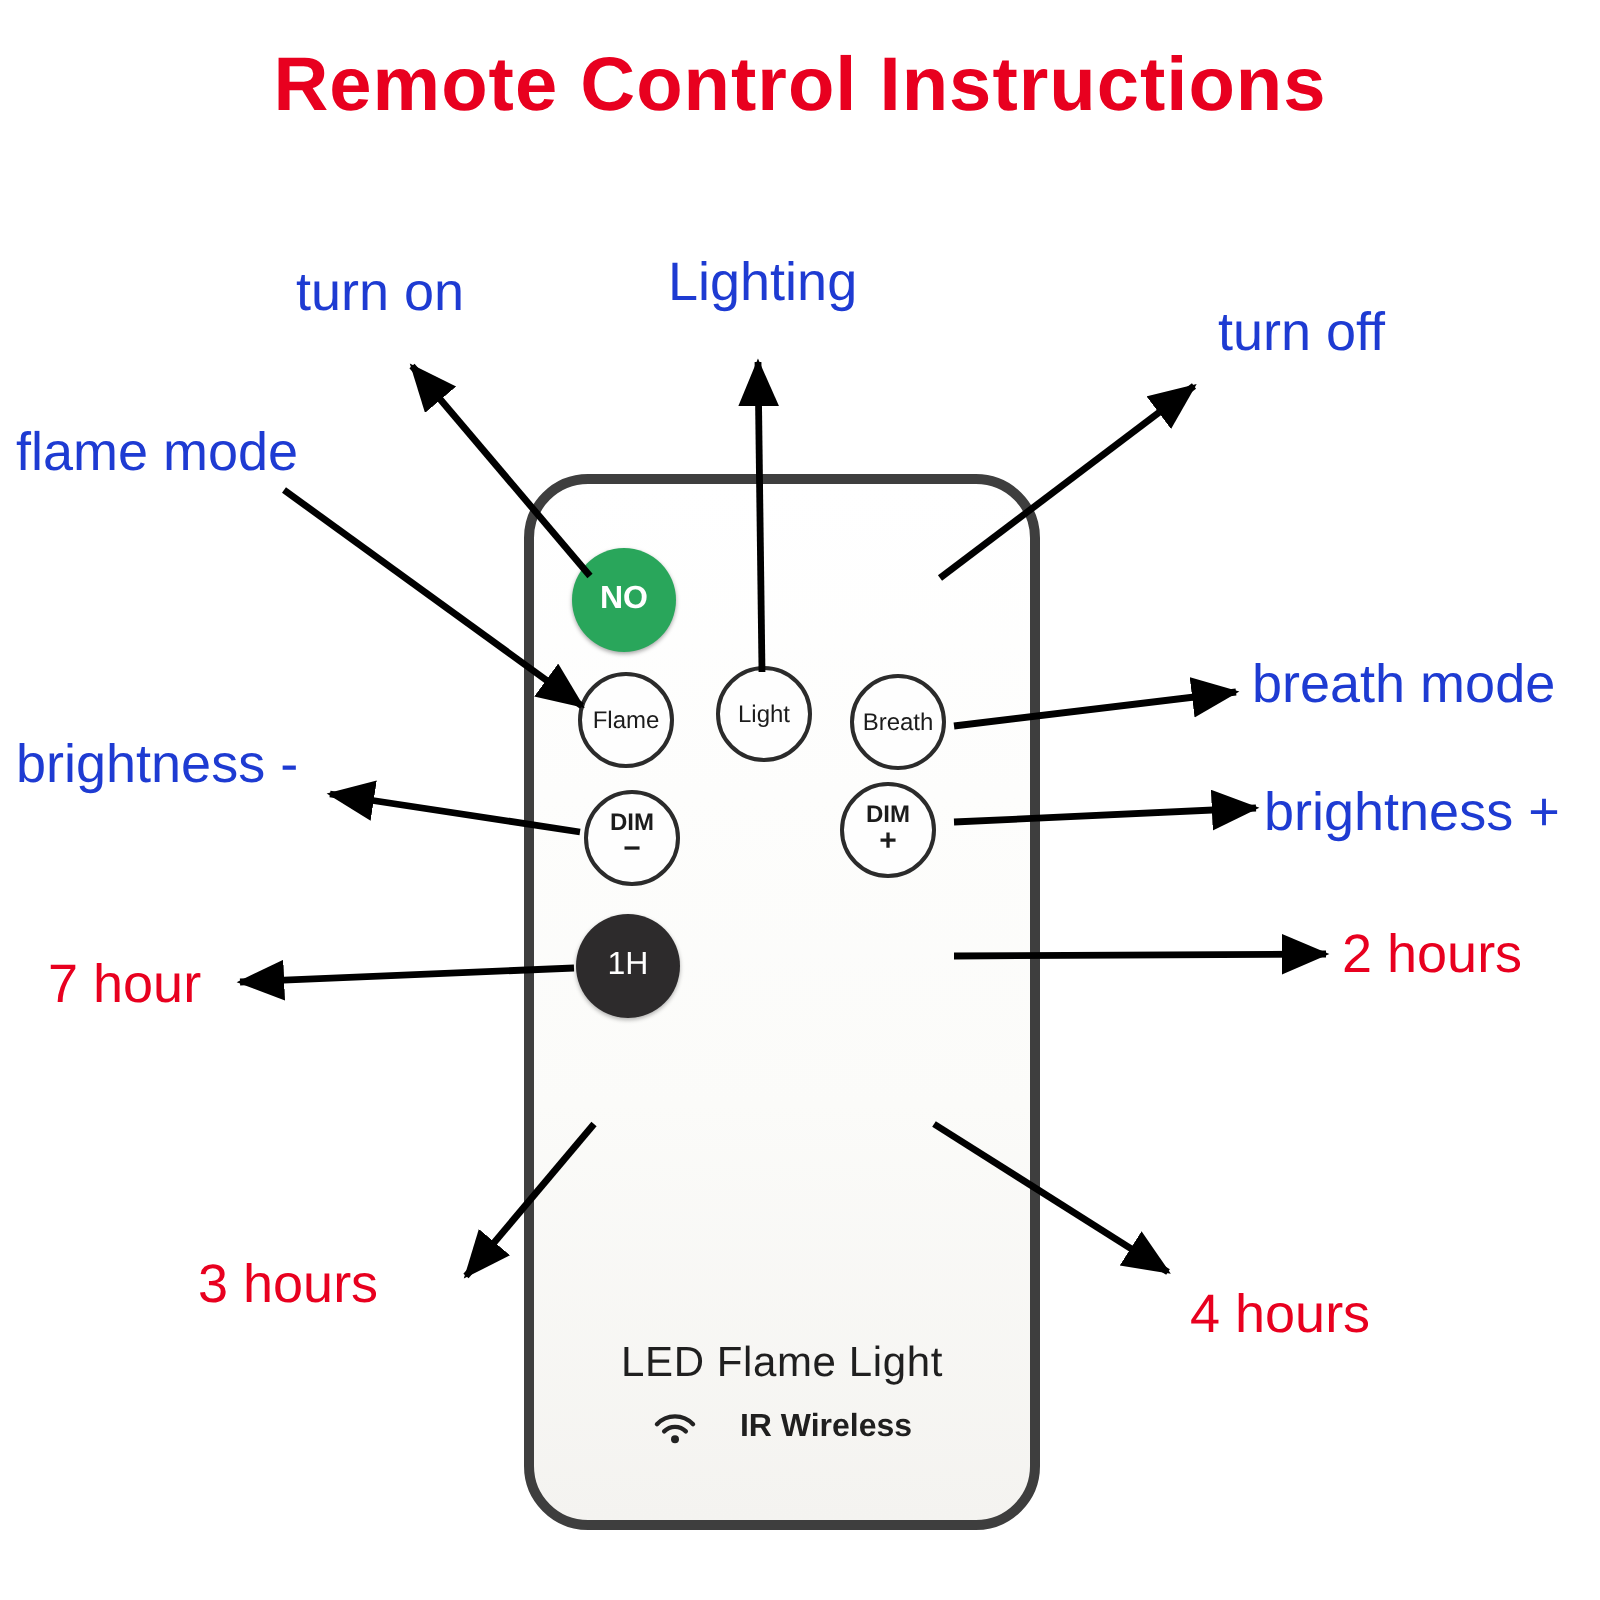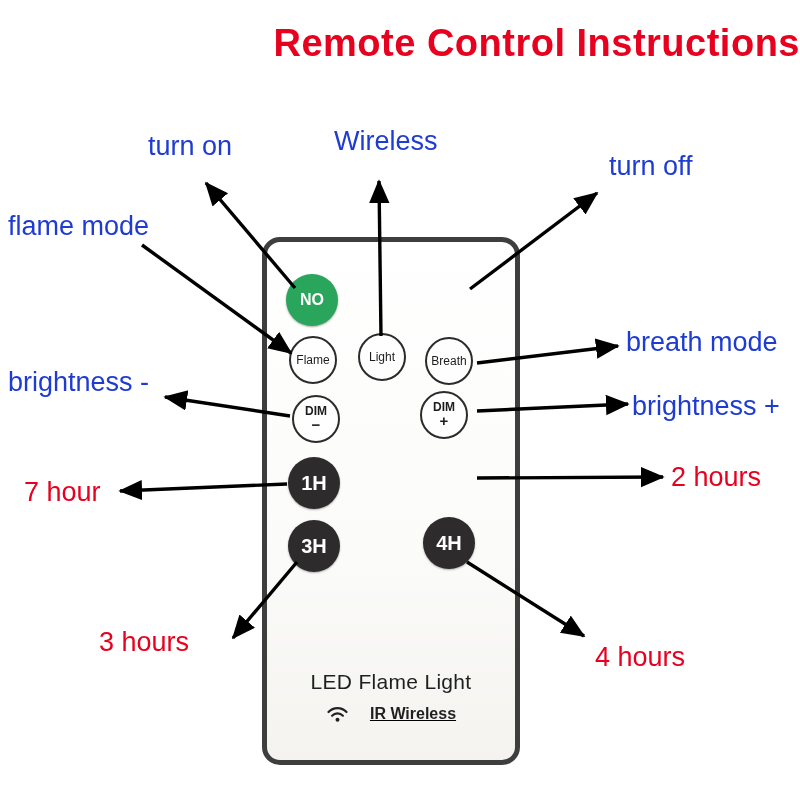--- a/index.html
+++ b/index.html
@@ -1,42 +1,42 @@
 <!DOCTYPE html>
 <html><head>
 <meta charset="utf-8">
 <style>
   html,body{margin:0;padding:0;}
   body{
     width:800px;height:800px;position:relative;overflow:hidden;
     background:#ffffff;font-family:"Liberation Sans",sans-serif;
   }
   .title{
-    position:absolute;left:0;top:22px;width:800px;text-align:right;
+    position:absolute;left:0;top:22px;width:800px;text-align:center;
     font-size:38px;font-weight:bold;color:#e8001f;letter-spacing:0.5px;
   }
   
   .ann{position:absolute;font-size:27px;color:#1e3bd2;white-space:nowrap;}
   .ann.red{color:#e8001f;}
   #ann-turn-on{left:148px;top:131px;}
   #ann-lighting{left:334px;top:126px;}
   #ann-turn-off{left:609px;top:151px;}
   #ann-flame-mode{left:8px;top:211px;}
   #ann-breath-mode{left:626px;top:327px;}
   #ann-brightness-minus{left:8px;top:367px;}
   #ann-brightness-plus{left:632px;top:391px;}
   #ann-one-hour{left:24px;top:477px;}
   #ann-two-hours{left:671px;top:462px;}
   #ann-three-hours{left:55px;top:627px;margin-left:44px;}
   #ann-four-hours{left:595px;top:642px;}
 
   
   .remote{
     position:absolute;left:262px;top:237px;width:248px;height:518px;
-    box-sizing:content-box;border:5px solid #3e3e3e;border-radius:18px;
+    box-sizing:content-box;border:5px solid #3e3e3e;border-radius:32px;
     background:linear-gradient(180deg,#ffffff 0%,#fbfbf9 60%,#f4f3f0 100%);
   }
   .btn{
     position:absolute;border-radius:50%;box-sizing:border-box;
     display:flex;flex-direction:column;align-items:center;justify-content:center;
     text-align:center;line-height:1.05;
   }
   .btn-no{
     left:19px;top:32px;width:52px;height:52px;background:#29a65b;
     color:#ffffff;font-weight:bold;font-size:16px;
@@ -53,50 +53,50 @@
   }
   .btn-flame{left:22px;top:94px;}
   .btn-light{left:91px;top:91px;}
   .btn-breath{left:158px;top:95px;}
   .btn-dim-minus{left:25px;top:153px;}
   .btn-dim-plus{left:153px;top:149px;}
   .btn-white .dim-word{font-size:12px;font-weight:bold;}
   .btn-white .dim-sign{font-size:15px;font-weight:bold;margin-top:-1px;}
   .btn-dark{
     width:52px;height:52px;background:#2d2b2c;color:#ffffff;
-    font-weight:bold;font-size:20px;box-shadow:0 1px 2px rgba(0,0,0,0.3);
+    font-weight:normal;font-size:16px;box-shadow:0 1px 2px rgba(0,0,0,0.3);
   }
   .btn-1h{left:21px;top:215px;}
   .btn-2h{left:156px;top:211px;}
   .btn-3h{left:21px;top:278px;}
   .btn-4h{left:156px;top:275px;}
 
   .brand{
     position:absolute;left:0;right:0;top:428px;text-align:center;
     font-size:21px;font-weight:normal;color:#1f1f1f;letter-spacing:0.3px;
   }
   .wireless-row{
     position:absolute;left:0;right:0;top:462px;
-    display:flex;align-items:center;justify-content:center;gap:21px;text-decoration:underline;
+    display:flex;align-items:center;justify-content:center;gap:21px;
   }
   .wireless-label{font-size:16px;font-weight:bold;color:#1f1f1f;}
 
   
   .arrows{
     position:absolute;left:0;top:0;width:800px;height:800px;
     pointer-events:none;z-index:5;
   }
 </style>
 </head>
 <body>
 
 <div class="title">Remote Control Instructions</div>
 
 <div class="ann" id="ann-turn-on">turn on</div>
-<div class="ann" id="ann-lighting">Wireless</div>
+<div class="ann" id="ann-lighting">Lighting</div>
 <div class="ann" id="ann-turn-off">turn off</div>
 <div class="ann" id="ann-flame-mode">flame mode</div>
 <div class="ann" id="ann-breath-mode">breath mode</div>
 <div class="ann" id="ann-brightness-minus">brightness -</div>
 <div class="ann" id="ann-brightness-plus">brightness +</div>
 <div class="ann red" id="ann-one-hour">7 hour</div>
 <div class="ann red" id="ann-two-hours">2 hours</div>
 <div class="ann red" id="ann-three-hours">3 hours</div>
 <div class="ann red" id="ann-four-hours">4 hours</div>
 
@@ -110,22 +110,20 @@
   <div class="btn btn-white btn-dim-minus">
     <span class="dim-word">DIM</span>
     <span class="dim-sign">−</span>
   </div>
   <div class="btn btn-white btn-dim-plus">
     <span class="dim-word">DIM</span>
     <span class="dim-sign">+</span>
   </div>
 
   <div class="btn btn-dark btn-1h">1H</div>
-  <div class="btn btn-dark btn-3h">3H</div>
-  <div class="btn btn-dark btn-4h">4H</div>
 
   <div class="brand">LED Flame Light</div>
   <div class="wireless-row">
     <span style="display:inline-flex;">
       <svg width="23" height="19" viewBox="0 0 24 20" aria-hidden="true">
         <path d="M2.5 8.5 A13 13 0 0 1 21.5 8.5" fill="none" stroke="#222222" stroke-width="2.3" stroke-linecap="round"></path>
         <path d="M6.3 12.3 A8 8 0 0 1 17.7 12.3" fill="none" stroke="#222222" stroke-width="2.3" stroke-linecap="round"></path>
         <circle cx="12" cy="16.5" r="2.1" fill="#222222"></circle>
       </svg>
     </span>

